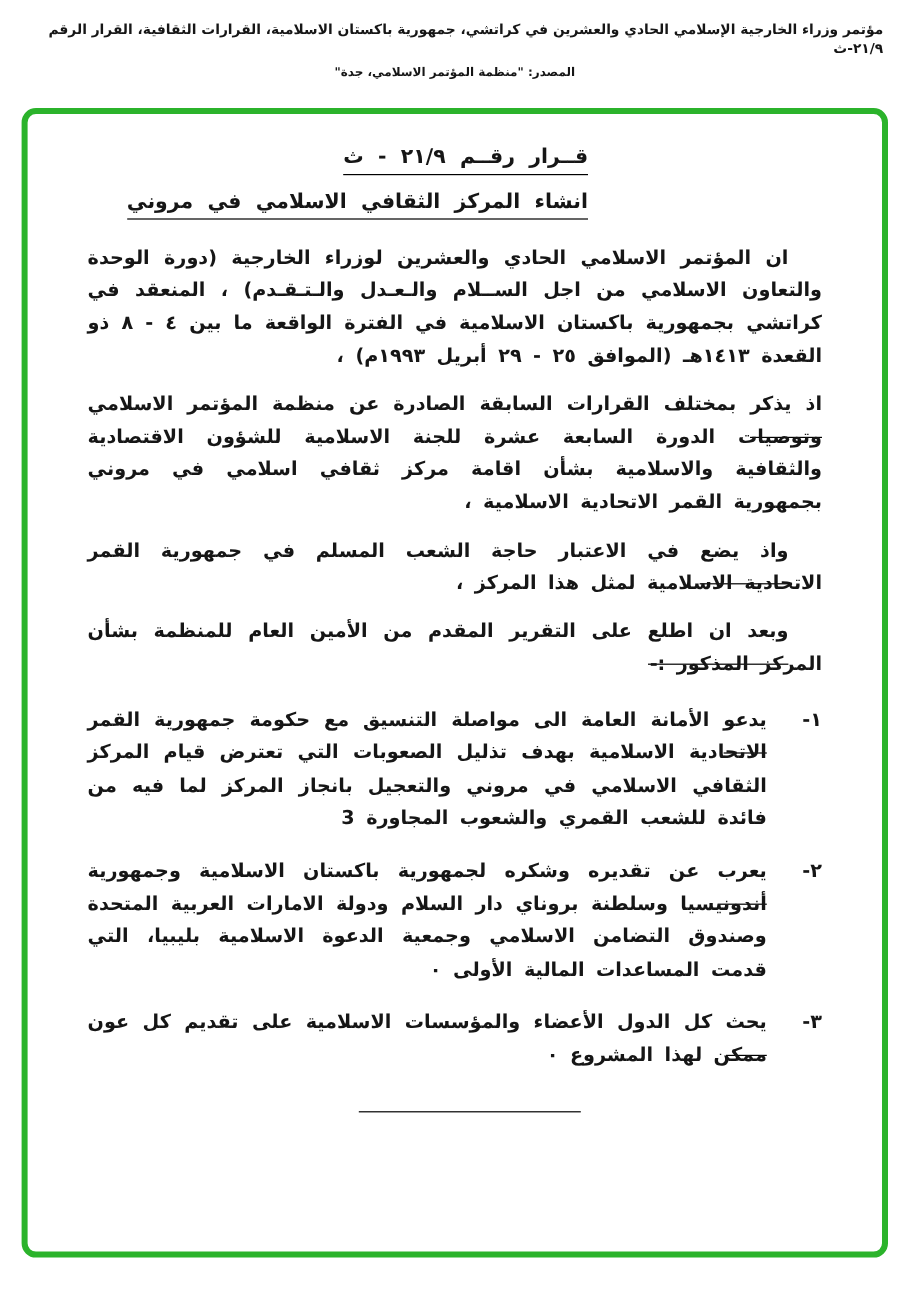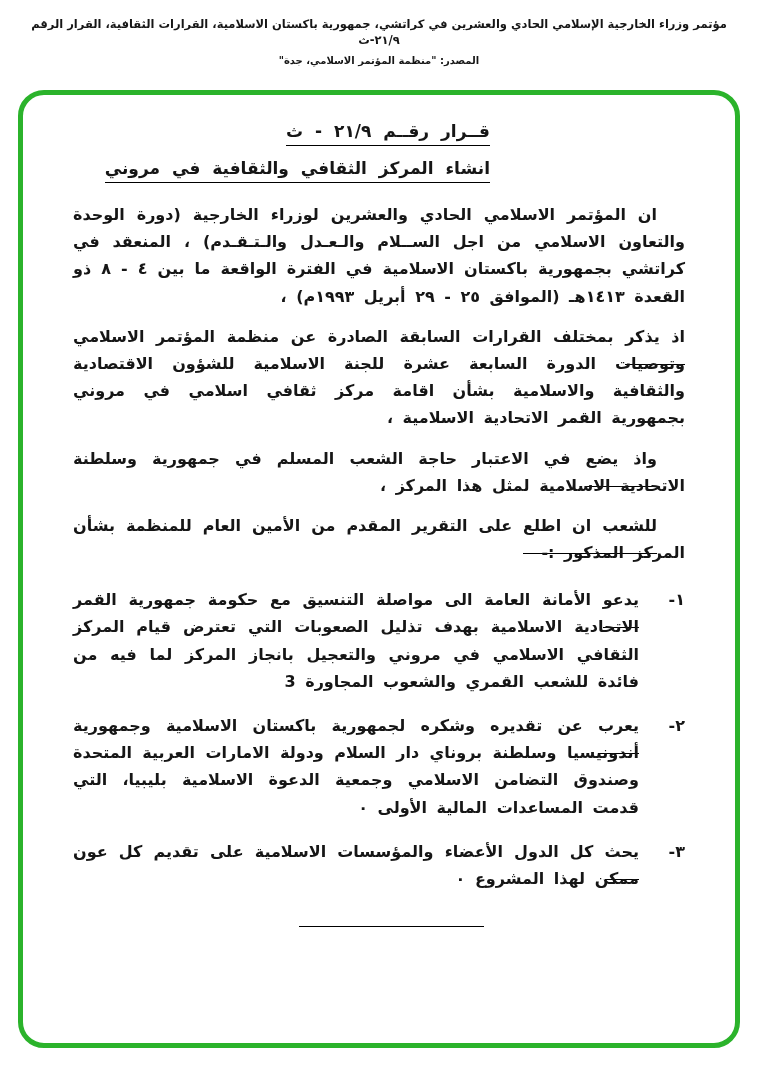--- a/index.html
+++ b/index.html
@@ -6,33 +6,33 @@
   html, body { background:#ffffff; }
   body {
     width:758px; height:1078px;
     position:relative;
     font-family:"DejaVu Sans", sans-serif;
     color:#161616;
     overflow:hidden;
   }
   .topnote { direction:rtl; padding:16px 22px 0 22px; }
   .topnote-line1 {
-    font-size:11.5px; font-weight:bold; text-align:center;
+    font-size:11.5px; font-weight:bold; 
     letter-spacing:0; line-height:1.4;
   }
   .topnote-line2 {
     font-size:10px; font-weight:bold; text-align:center;
     margin-top:7px;
   }
   .frame {
     position:absolute;
     left:18px; top:90px;
     width:722px; height:958px;
     border:5px solid #2bb32b;
-    border-radius:26px;
+    border-radius:12px;
     background:#ffffff;
   }
   .content {
     direction:rtl;
     padding:24px 50px 0 50px;
     height:100%;
   }
   .titles { margin:2px 195px 18px 0; }
   .title-line {
     display:table;                 
@@ -78,39 +78,39 @@
 <div class="topnote">
   <div class="topnote-line1">مؤتمر وزراء الخارجية الإسلامي الحادي والعشرين في كراتشي، جمهورية باكستان الاسلامية، القرارات الثقافية، القرار الرقم ٢١/٩-ث</div>
   <div class="topnote-line2">المصدر: "منظمة المؤتمر الاسلامي، جدة"</div>
 </div>
 
 <div class="frame">
   <div class="content">
 
     <div class="titles">
       <div class="title-line">قــرار رقــم ٢١/٩ - ث</div>
-      <div class="title-line">انشاء المركز الثقافي والثقافية في مروني</div>
+      <div class="title-line">انشاء المركز الثقافي الاسلامي في مروني</div>
     </div>
 
     <p class="para indent">
       <span>ان المؤتمر الاسلامي الحادي والعشرين لوزراء الخارجية (دورة الوحدة والتعاون الاسلامي من اجل الســلام والـعـدل والـتـقـدم) ، المنعقد في كراتشي بجمهورية باكستان الاسلامية في الفترة الواقعة ما بين ٤ - ٨ ذو القعدة ١٤١٣هـ (الموافق ٢٥ - ٢٩ أبريل ١٩٩٣م) ،</span>
     </p>
 
     <p class="para">
       <span class="lead">اذ يذكر</span>
       <span>بمختلف القرارات السابقة الصادرة عن منظمة المؤتمر الاسلامي وتوصيات الدورة السابعة عشرة للجنة الاسلامية للشؤون الاقتصادية والثقافية والاسلامية بشأن اقامة مركز ثقافي اسلامي في مروني بجمهورية القمر الاتحادية الاسلامية ،</span>
     </p>
 
     <p class="para indent">
       <span class="lead">واذ يضع</span>
-      <span>في الاعتبار حاجة الشعب المسلم في جمهورية وسلطنة الاتحادية الاسلامية لمثل هذا المركز ،</span>
+      <span>في الاعتبار حاجة الشعب المسلم في جمهورية القمر الاتحادية الاسلامية لمثل هذا المركز ،</span>
     </p>
 
     <p class="para indent">
-      <span class="lead">للشعب ان اطلع</span>
+      <span class="lead">وبعد ان اطلع</span>
       <span>على التقرير المقدم من الأمين العام للمنظمة بشأن المركز المذكور :-</span>
     </p>
 
     <div class="items">
 
       <div class="item">
         <div class="item-num">١-</div>
         <div class="item-body">
           <span class="lead">يدعو</span>
           <span>الأمانة العامة الى مواصلة التنسيق مع حكومة جمهورية القمر الاتحادية الاسلامية بهدف تذليل الصعوبات التي تعترض قيام المركز الثقافي الاسلامي في مروني والتعجيل بانجاز المركز لما فيه من فائدة للشعب القمري والشعوب المجاورة 3</span>

